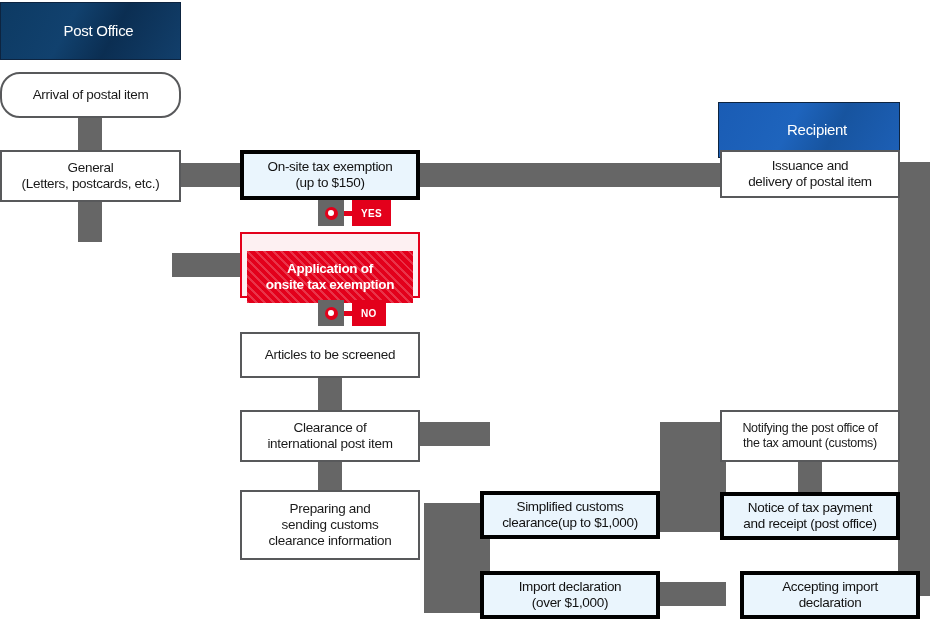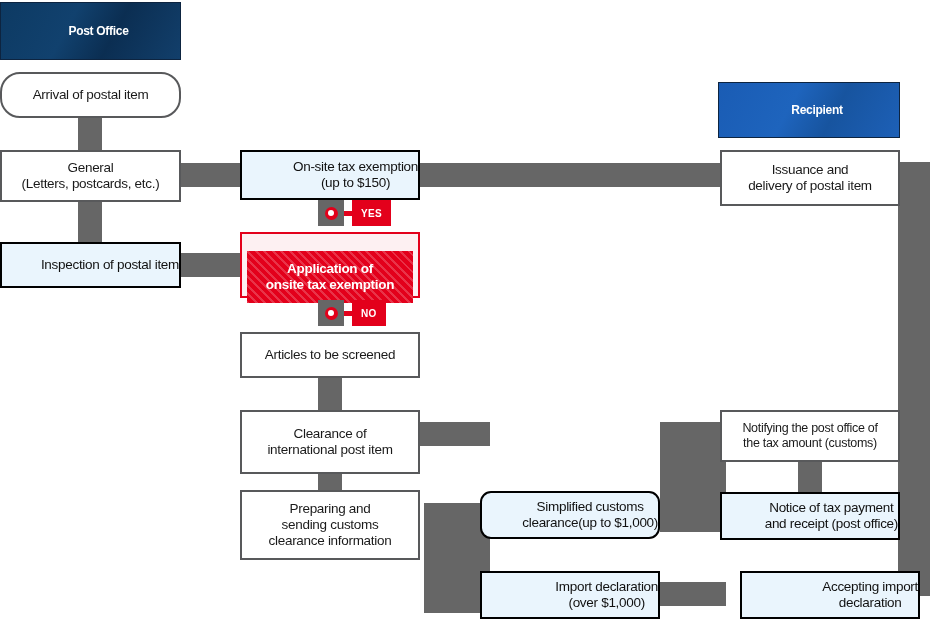--- a/index.html
+++ b/index.html
@@ -22,45 +22,45 @@
     display: flex;
     align-items: center;
     justify-content: center;
     text-align: center;
     line-height: 1.18;
     letter-spacing: -0.3px;
   }
   
   .banner {
     color: #ffffff;
-    font-size: 12px;
-    font-weight: 700;
+    font-size: 15px;
+    font-weight: 400;
     border: 1px solid #0d2440;
     padding-left: 16px;
   }
   .banner.office {
     background: linear-gradient(118deg, #0d3a63 0%, #11416e 38%, #0b2e52 62%, #123f6b 100%);
   }
   .banner.recipient {
     background: linear-gradient(118deg, #1a5cb4 0%, #1e64bd 40%, #17549f 63%, #1d60b7 100%);
+    margin-top: 20px;
   }
   
   .box-plain {
     background: #ffffff;
     border: 2px solid #58595b;
     color: #1a1a1a;
     font-size: 13.5px;
   }
   
   .box-blue {
     background: #eaf5fd;
-    border: 2px solid #000000;
+    border: 4px solid #000000;
     color: #111111;
     font-size: 13.5px;
-    justify-content: flex-end;
   }
   
   .box-red {
     border: 2px solid #e3001b;
     background: #fdf0f2;
     padding: 5px;
   }
   .box-red .hatch {
     width: 100%;
     height: 100%;
@@ -174,23 +174,20 @@
 
   <div class="node box-plain" style="left:0px; top:72px; width:181px; height:46px;border-radius:20px;">
     <span class="ml">Arrival of postal item</span>
   </div>
 
   <div class="node box-plain" style="left:0px; top:150px; width:181px; height:52px;">
     <span class="ml">General
 (Letters, postcards, etc.)</span>
   </div>
 
-  <div class="node box-blue" style="left:0px; top:242px; width:181px; height:46px;">
-    <span class="ml">Inspection of postal item</span>
-  </div>
 
   <div class="node box-blue" style="left:240px; top:150px; width:180px; height:50px;">
     <span class="ml">On-site tax exemption
 (up to $150)</span>
   </div>
 
   <div class="badge" style="left:318px; top:200px;">
     <span class="knob">
         <i></i>
       </span>
@@ -210,47 +207,47 @@
         <i></i>
       </span>
     <span class="stem"></span>
     <span class="label">NO</span>
   </div>
 
   <div class="node box-plain" style="left:240px; top:332px; width:180px; height:46px;">
     <span class="ml">Articles to be screened</span>
   </div>
 
-  <div class="node box-plain" style="left:240px; top:410px; width:180px; height:64px;">
+  <div class="node box-plain" style="left:240px; top:410px; width:180px; height:52px;">
     <span class="ml">Clearance of
 international post item</span>
   </div>
 
   <div class="node box-plain" style="left:240px; top:490px; width:180px; height:70px;">
     <span class="ml">Preparing and
 sending customs
 clearance information</span>
   </div>
 
 
-  <div class="node box-blue" style="left:480px; top:491px; width:180px; height:48px;border-radius:11px;">
+  <div class="node box-blue" style="left:480px; top:491px; width:180px; height:48px;">
     <span class="ml">Simplified customs
 clearance(up to $1,000)</span>
   </div>
 
   <div class="node box-blue" style="left:480px; top:571px; width:180px; height:48px;">
     <span class="ml">Import declaration
 (over $1,000)</span>
   </div>
 
   <div class="node banner recipient" style="left:718px; top:82px; width:182px; height:56px;">
     <span>Recipient</span>
   </div>
 
-  <div class="node box-plain" style="left:720px; top:150px; width:180px; height:56px;">
+  <div class="node box-plain" style="left:720px; top:150px; width:180px; height:48px;">
     <span class="ml">Issuance and
 delivery of postal item</span>
   </div>
 
   <div class="node box-plain" style="left:720px; top:410px; width:180px; height:52px;">
     <span class="ml" style="font-size:12.5px;">Notifying the post office of
 the tax amount (customs)</span>
   </div>
 
   <div class="node box-blue" style="left:720px; top:492px; width:180px; height:48px;">

